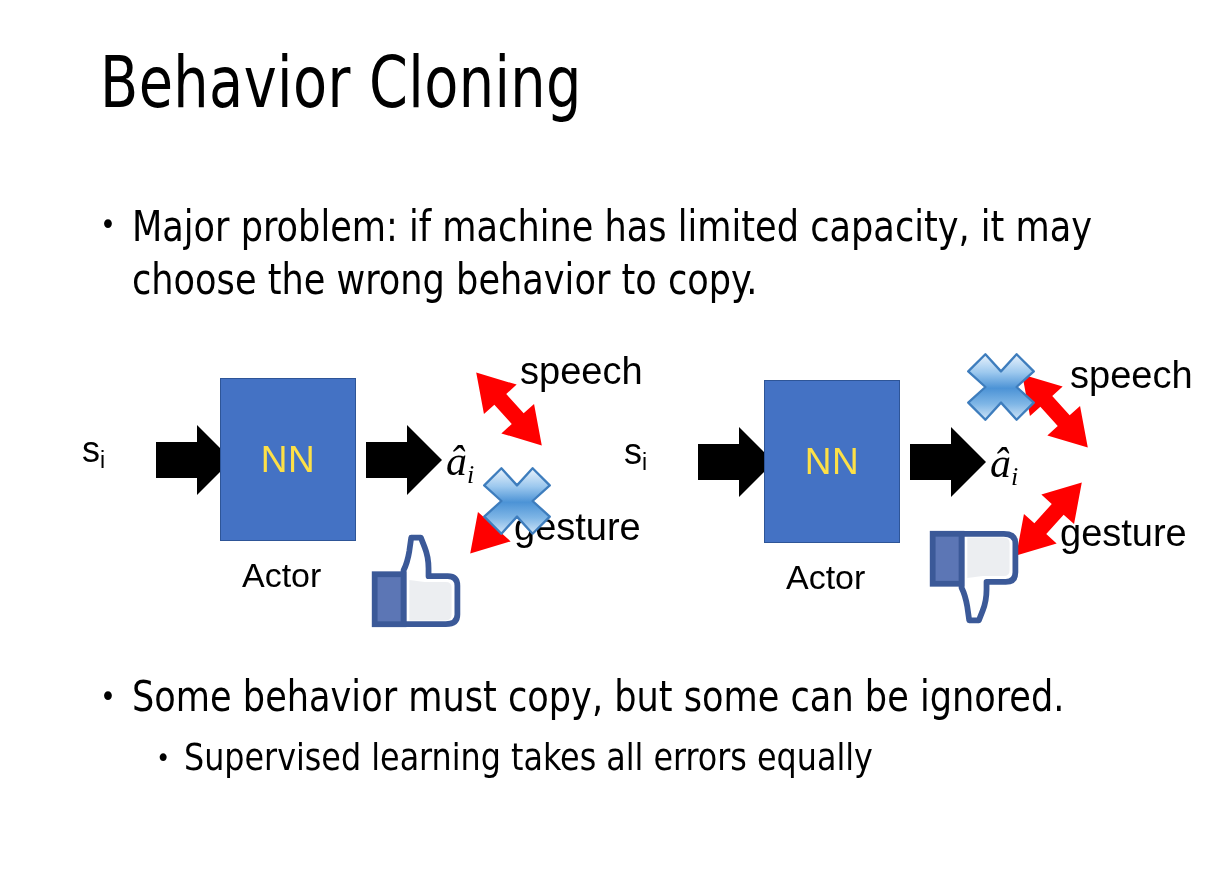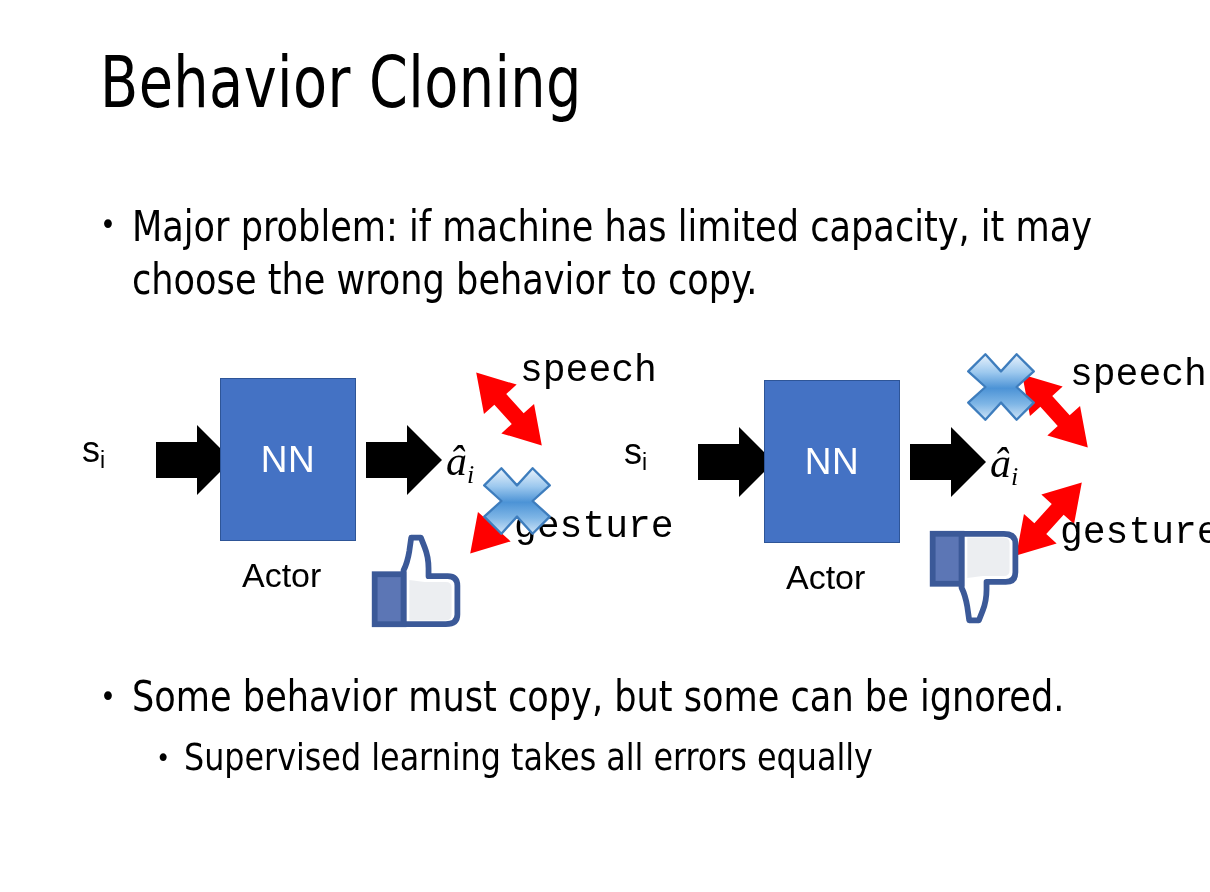--- a/index.html
+++ b/index.html
@@ -144,21 +144,21 @@
   .nn-box {
     position: absolute;
     background: #4472C4;
     border: 1px solid #2E5597;
     box-sizing: border-box;
     display: flex;
     align-items: center;
     justify-content: center;
   }
   .nn-box span {
-    color: #ffffff;
+    color: #fde047;
     font-family: "Liberation Sans", sans-serif;
     font-size: 37px;
     letter-spacing: 0.5px;
   }
 
   .actor-label {
     position: absolute;
     font-family: "Liberation Sans", sans-serif;
     font-size: 34px;
     color: #000000;
@@ -176,21 +176,21 @@
     white-space: nowrap;
   }
   .action-label .sub {
     font-size: 26px;
     font-style: italic;
     vertical-align: -0.3em;
   }
 
   .branch-label {
     position: absolute;
-    font-family: Liberation Mono, monospace;
+    font-family: Liberation Sans, sans-serif;
     font-size: 38px;
     color: #000000;
     line-height: 1;
     white-space: nowrap;
   }
 
   .red-arrow {
     position: absolute;
   }
   .blue-x {

